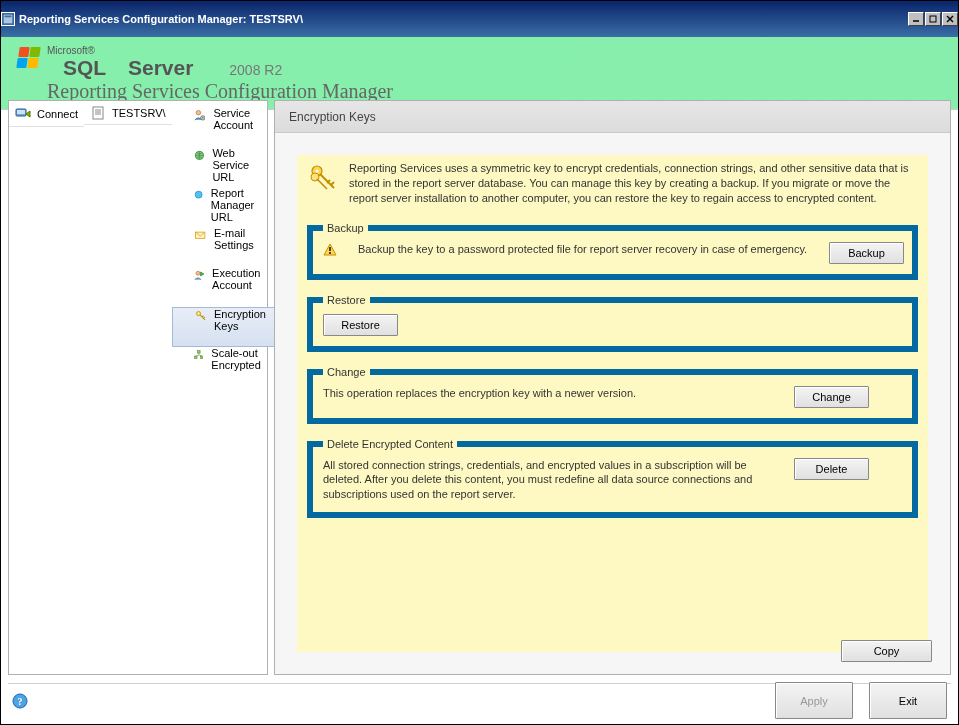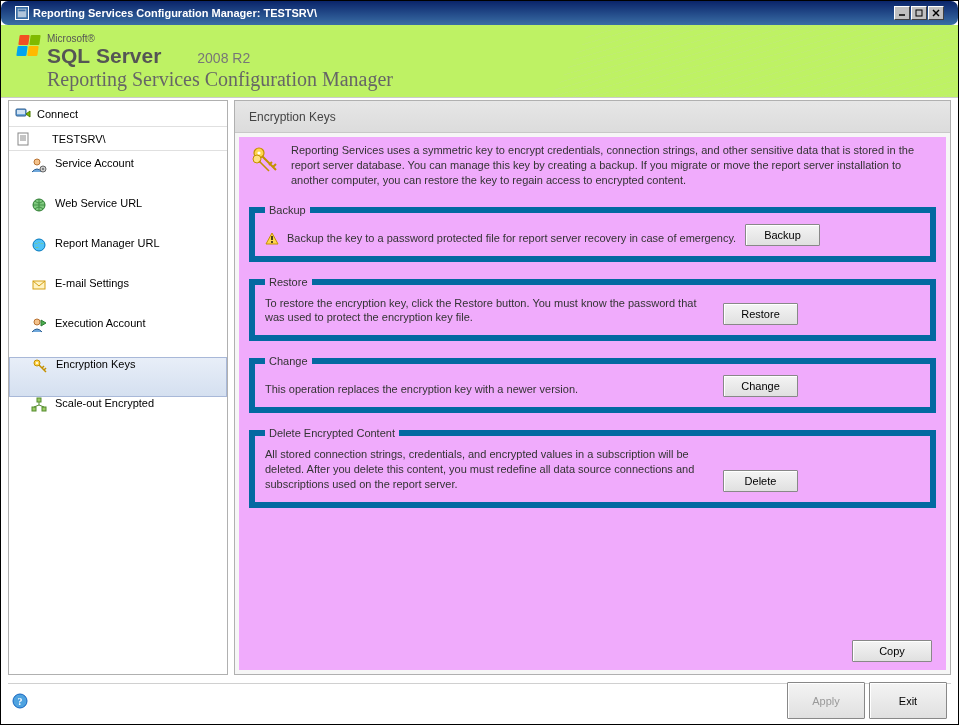--- a/index.html
+++ b/index.html
@@ -1,70 +1,70 @@
 <!DOCTYPE html>
 <html><head>
 <meta charset="utf-8">
 <style>
 * { box-sizing: border-box; margin: 0; padding: 0; }
 body { font-family: Tahoma, Arial, sans-serif; font-size: 11px; background: #fff; width: 959px; height: 725px; overflow: hidden; border: 1px solid #000; }
 
-.titlebar { background: linear-gradient(to bottom, #0a246a, #3a6ea5); height: 24px; display: flex; align-items: center; padding: 0 14px; color: #fff; border-radius: 7px; }
+.titlebar { background: linear-gradient(to bottom, #0a246a, #3a6ea5); height: 36px; display: flex; align-items: center; padding: 0 0; color: #fff; }
 .titlebar .ticon { width: 14px; height: 14px; background: #3a6ea5; border: 1px solid #fff; margin-right: 4px; display: inline-flex; align-items: center; justify-content: center; font-size: 9px; }
 .titlebar .title { font-weight: bold; font-size: 11px; flex: 1; }
 .titlebar .winbtns { display: flex; gap: 1px; }
 .titlebar .winbtn { width: 16px; height: 14px; background: #c0c0c0; border: 1px solid #fff; border-right-color: #404040; border-bottom-color: #404040; display: flex; align-items: center; justify-content: center; font-size: 8px; font-family: Arial; color: #000; cursor: default; }
 
-.header-banner { height: 73px; background: #bef264; border-bottom: 1px solid #ccc; position: relative; padding: 8px 0 0 16px; overflow: hidden; }
+.header-banner { height: 73px; background: #86efac; border-bottom: 1px solid #ccc; position: relative; padding: 8px 0 0 16px; overflow: hidden; }
 .header-banner .swoosh { position: absolute; right: -50px; top: -20px; width: 450px; height: 160px; background: repeating-linear-gradient(-20deg, rgba(200,200,210,0.12) 0, rgba(200,200,210,0.12) 1px, transparent 1px, transparent 7px); transform: skewX(-30deg); }
 .logo-row { display: flex; align-items: flex-start; }
 .logo-flag { width: 22px; height: 22px; position: relative; margin-right: 8px; margin-top: 2px; }
 .logo-flag .q { position: absolute; width: 10px; height: 10px; border-radius: 1px; transform: skewX(-8deg); }
 .logo-flag .r { background: #f25022; top: 0; left: 2px; }
 .logo-flag .g { background: #7fba00; top: 0; left: 13px; }
 .logo-flag .b { background: #00a4ef; top: 11px; left: 0; }
 .logo-flag .y { background: #ffb900; top: 11px; left: 11px; }
 .logo-text .ms { font-size: 10px; color: #555; }
 .logo-text .sql { font-size: 21px; font-weight: normal; color: #555; }
-.logo-text .sql b { font-weight: bold; }
+.logo-text .sql b { font-weight: bold; margin-left: 16px; }
 .logo-text .sql .yr { font-size: 14px; color: #777; margin-left: 16px; }
 .logo-text .sub { font-size: 20px; color: #666; font-family: "Segoe UI", Tahoma; }
 
 .content-area { position: absolute; top: 100px; left: 8px; right: 8px; bottom: 50px; display: flex; gap: 6px; }
 
-.sidebar { width: 220px; border: 1px solid #b0b0b0; background: #fff; display: flex; flex-direction: column; }
+.sidebar { width: 260px; border: 1px solid #b0b0b0; background: #fff; display: flex; flex-direction: row; }
 .connect-row { height: 26px; border-bottom: 1px solid #e0e0e0; display: flex; align-items: center; padding: 0 6px; gap: 6px; }
-.server-row { height: 24px; border-bottom: 1px solid #e0e0e0; display: flex; align-items: center; padding: 0 6px; gap: 21px; font-size: 11px; text-align: right; }
+.server-row { height: 24px; border-bottom: 1px solid #e0e0e0; display: flex; align-items: center; padding: 0 6px; gap: 6px; font-size: 11px; text-align: right; }
 .nav { flex: 1; padding-top: 6px; }
 .nav-item { height: 40px; display: flex; align-items: flex-start; padding: 0 6px 0 22px; gap: 8px; cursor: default; }
 .nav-item.selected { background: linear-gradient(to bottom, #e8eef8, #d5e0f0); border: 1px solid #a8b8d8; margin: 0; }
 
 .icon { width: 16px; height: 16px; display: inline-flex; align-items: center; justify-content: center; font-size: 12px; }
 
 .main-panel { flex: 1; border: 1px solid #b0b0b0; background: #f6f6f6; display: flex; flex-direction: column; position: relative; }
 .panel-header { height: 32px; background: linear-gradient(to bottom, #e6e6e6, #dcdcdc); border-bottom: 1px solid #c8c8c8; display: flex; align-items: center; padding: 0 14px; font-size: 12px; color: #444; }
-.panel-body { flex: 1; background: #f0abfc; margin: 4px; border: 0; padding: 6px 10px 10px 10px; overflow: auto; position: relative; }
+.panel-body { flex: 1; background: #fef9c3; margin: 22px; border: 0; padding: 6px 10px 10px 10px; overflow: auto; position: relative; }
 .intro { display: flex; gap: 10px; margin-bottom: 16px; }
 .intro-icon { width: 32px; height: 32px; flex-shrink: 0; }
 .intro-text { font-size: 11px; color: #333; line-height: 1.35; }
 
 fieldset.group { border: 6px solid #0369a1; padding: 8px 0 10px 10px; margin-bottom: 14px; position: relative; }
 fieldset.group legend { font-size: 11px; color: #333; padding: 0 4px; }
-.group-row { display: flex; align-items: flex-end; gap: 8px; }
+.group-row { display: flex; align-items: flex-start; gap: 21px; }
 .group-text { flex: 1; font-size: 11px; color: #333; line-height: 1.35; max-width: 450px; }
 .btn { width: 75px; height: 22px; background: linear-gradient(to bottom, #f4f4f4, #e0e0e0); border: 1px solid #888; border-radius: 1px; box-shadow: inset 1px 1px 0 #fff; font-size: 11px; cursor: default; }
 .btn.disabled { color: #999; }
 .warn-icon { width: 14px; height: 14px; flex-shrink: 0; margin-top: 1px; }
 
 .copy-row { position: absolute; right: 18px; bottom: 12px; }
 
 .footer { position: absolute; left: 8px; right: 8px; bottom: 8px; height: 34px; border-top: 1px solid #d0d0d0; display: flex; align-items: center; padding: 0 4px; }
 .footer .help-icon { width: 16px; height: 16px; }
 .footer .spacer { flex: 1; }
-.footer .btn { margin-left: 4px; width: 78px; height: 37px; }
+.footer .btn { margin-left: 16px; width: 78px; height: 37px; }
 </style>
 </head>
 <body>
 
 <div class="titlebar">
   <span class="ticon">
     <svg viewBox="0 0 14 14">
         <rect x="2" y="2" width="10" height="10" fill="#fff" opacity="0.6"></rect>
         <rect x="3" y="3" width="8" height="2" fill="#3a6ea5"></rect>
       </svg>
@@ -234,21 +234,20 @@
               </svg>
           </span>
           <div class="group-text">Backup the key to a password protected file for report server recovery in case of emergency.</div>
           <button class="btn">Backup</button>
         </div>
       </fieldset>
 
       <fieldset class="group">
         <legend>Restore</legend>
         <div class="group-row">
-          <div class="group-text">To restore the encryption key, click the Restore button.  You must know the password that was used to protect the encryption key file.</div>
           <button class="btn">Restore</button>
         </div>
       </fieldset>
 
       <fieldset class="group">
         <legend>Change</legend>
         <div class="group-row">
           <div class="group-text">This operation replaces the encryption key with a newer version.</div>
           <button class="btn">Change</button>
         </div>
@@ -257,21 +256,21 @@
       <fieldset class="group">
         <legend>Delete Encrypted Content</legend>
         <div class="group-row">
           <div class="group-text">All stored connection strings, credentials, and encrypted values in a subscription will be deleted.  After you delete this content, you must redefine all data source connections and subscriptions used on the report server.</div>
           <button class="btn">Delete</button>
         </div>
       </fieldset>
 
     </div>
     <div class="copy-row">
-      <button class="btn" style="width:80px">Copy</button>
+      <button class="btn" style="width:91px">Copy</button>
     </div>
   </div>
 </div>
 
 <div class="footer">
   <span class="help-icon">
     <svg viewBox="0 0 16 16">
         <circle cx="8" cy="8" r="7" fill="#4fa3e0" stroke="#1565c0"></circle>
         <text x="8" y="12" text-anchor="middle" font-size="10" fill="#fff" font-family="Georgia" font-weight="bold">?</text>
       </svg>

